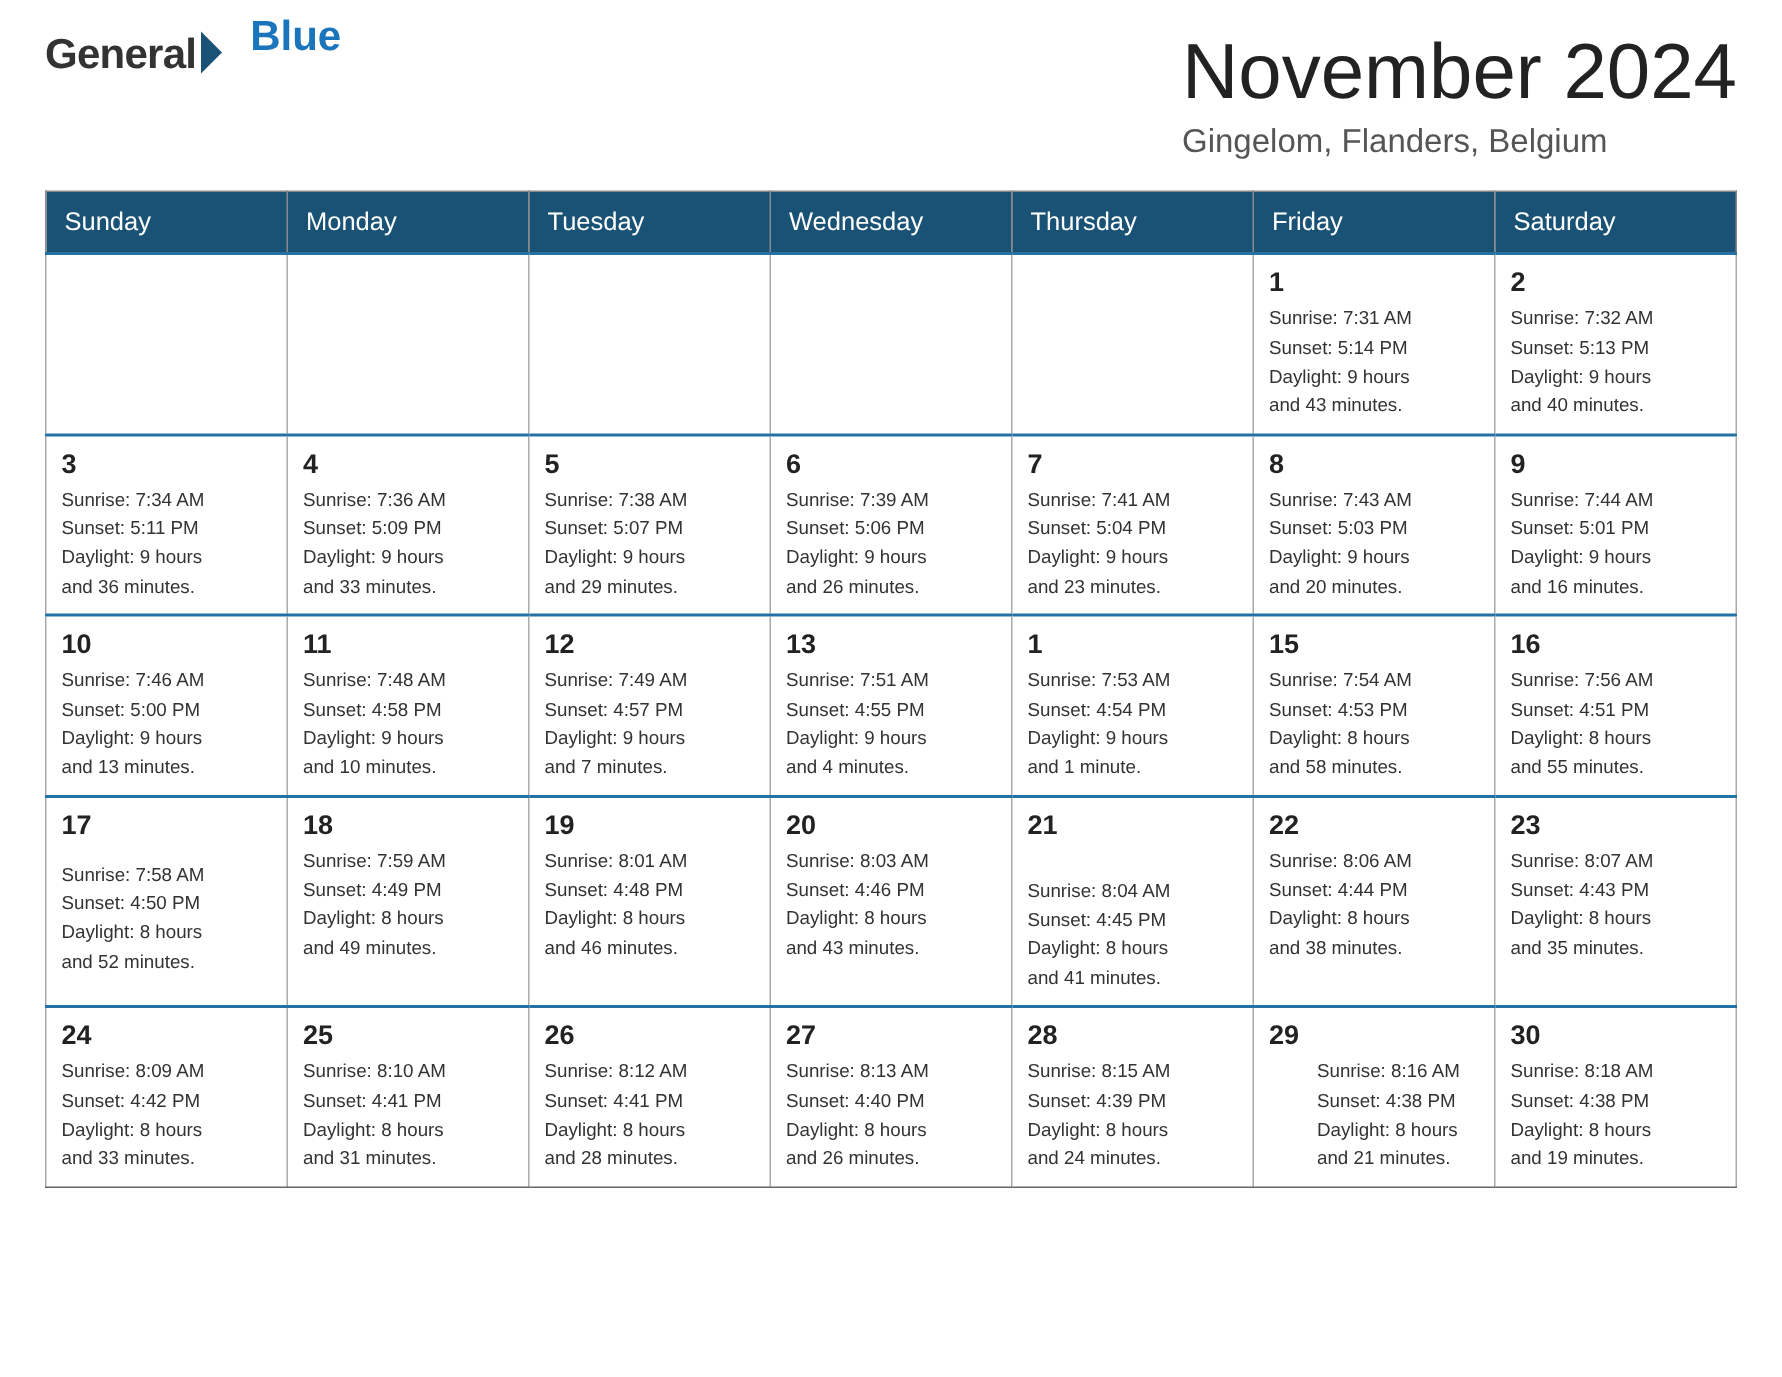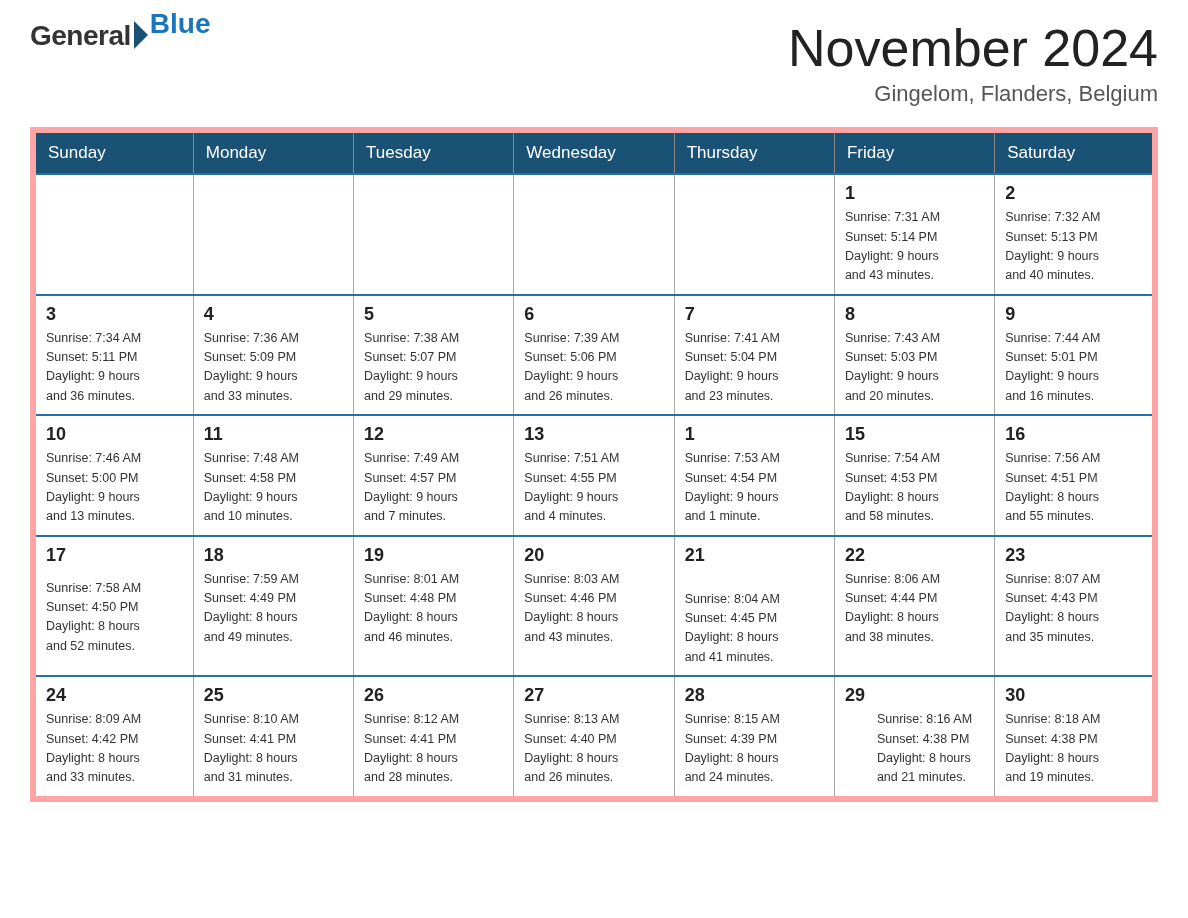--- a/index.html
+++ b/index.html
@@ -41,37 +41,37 @@
       margin-top: -2px;
     }
     .logo-bottom {
       font-size: 28px;
       font-weight: bold;
       color: #1a75bc;
       margin-top: -8px;
       margin-left: 2px;
     }
     .title-section {
-      text-align: right;
+      text-align: left;
     }
     .main-title {
       font-size: 52px;
       font-weight: normal;
       color: #222;
       line-height: 1.1;
     }
     .subtitle {
       font-size: 22px;
       color: #555;
       margin-top: 4px;
     }
     .calendar {
       width: 100%;
       border-collapse: collapse;
-      border: 6px solid #fca5a5;
+      border: 1px solid #fca5a5;
     }
     .calendar th {
       background-color: #1a5276;
       color: #fff;
       font-size: 17px;
       font-weight: normal;
       padding: 10px 12px;
       text-align: left;
       border: 1px solid #888;
     }
@@ -106,21 +106,21 @@
   </style>
 </head>
 <body>
 
 <div class="header">
   <div class="logo">
     <div class="logo-top">
       <span class="logo-general">General</span>
       <span class="logo-triangle"></span>
     </div>
-    <div style="display:flex; align-items:center; margin-top:-4px;">
+    <div style="display:flex; align-items:center; margin-top:-4px;margin-left:17px;">
       <span style="font-size:28px; font-weight:bold; color:#333;"></span>
       <span class="logo-bottom">Blue</span>
     </div>
   </div>
   <div class="title-section">
     <div class="main-title">November 2024</div>
     <div class="subtitle">Gingelom, Flanders, Belgium</div>
   </div>
 </div>
 

